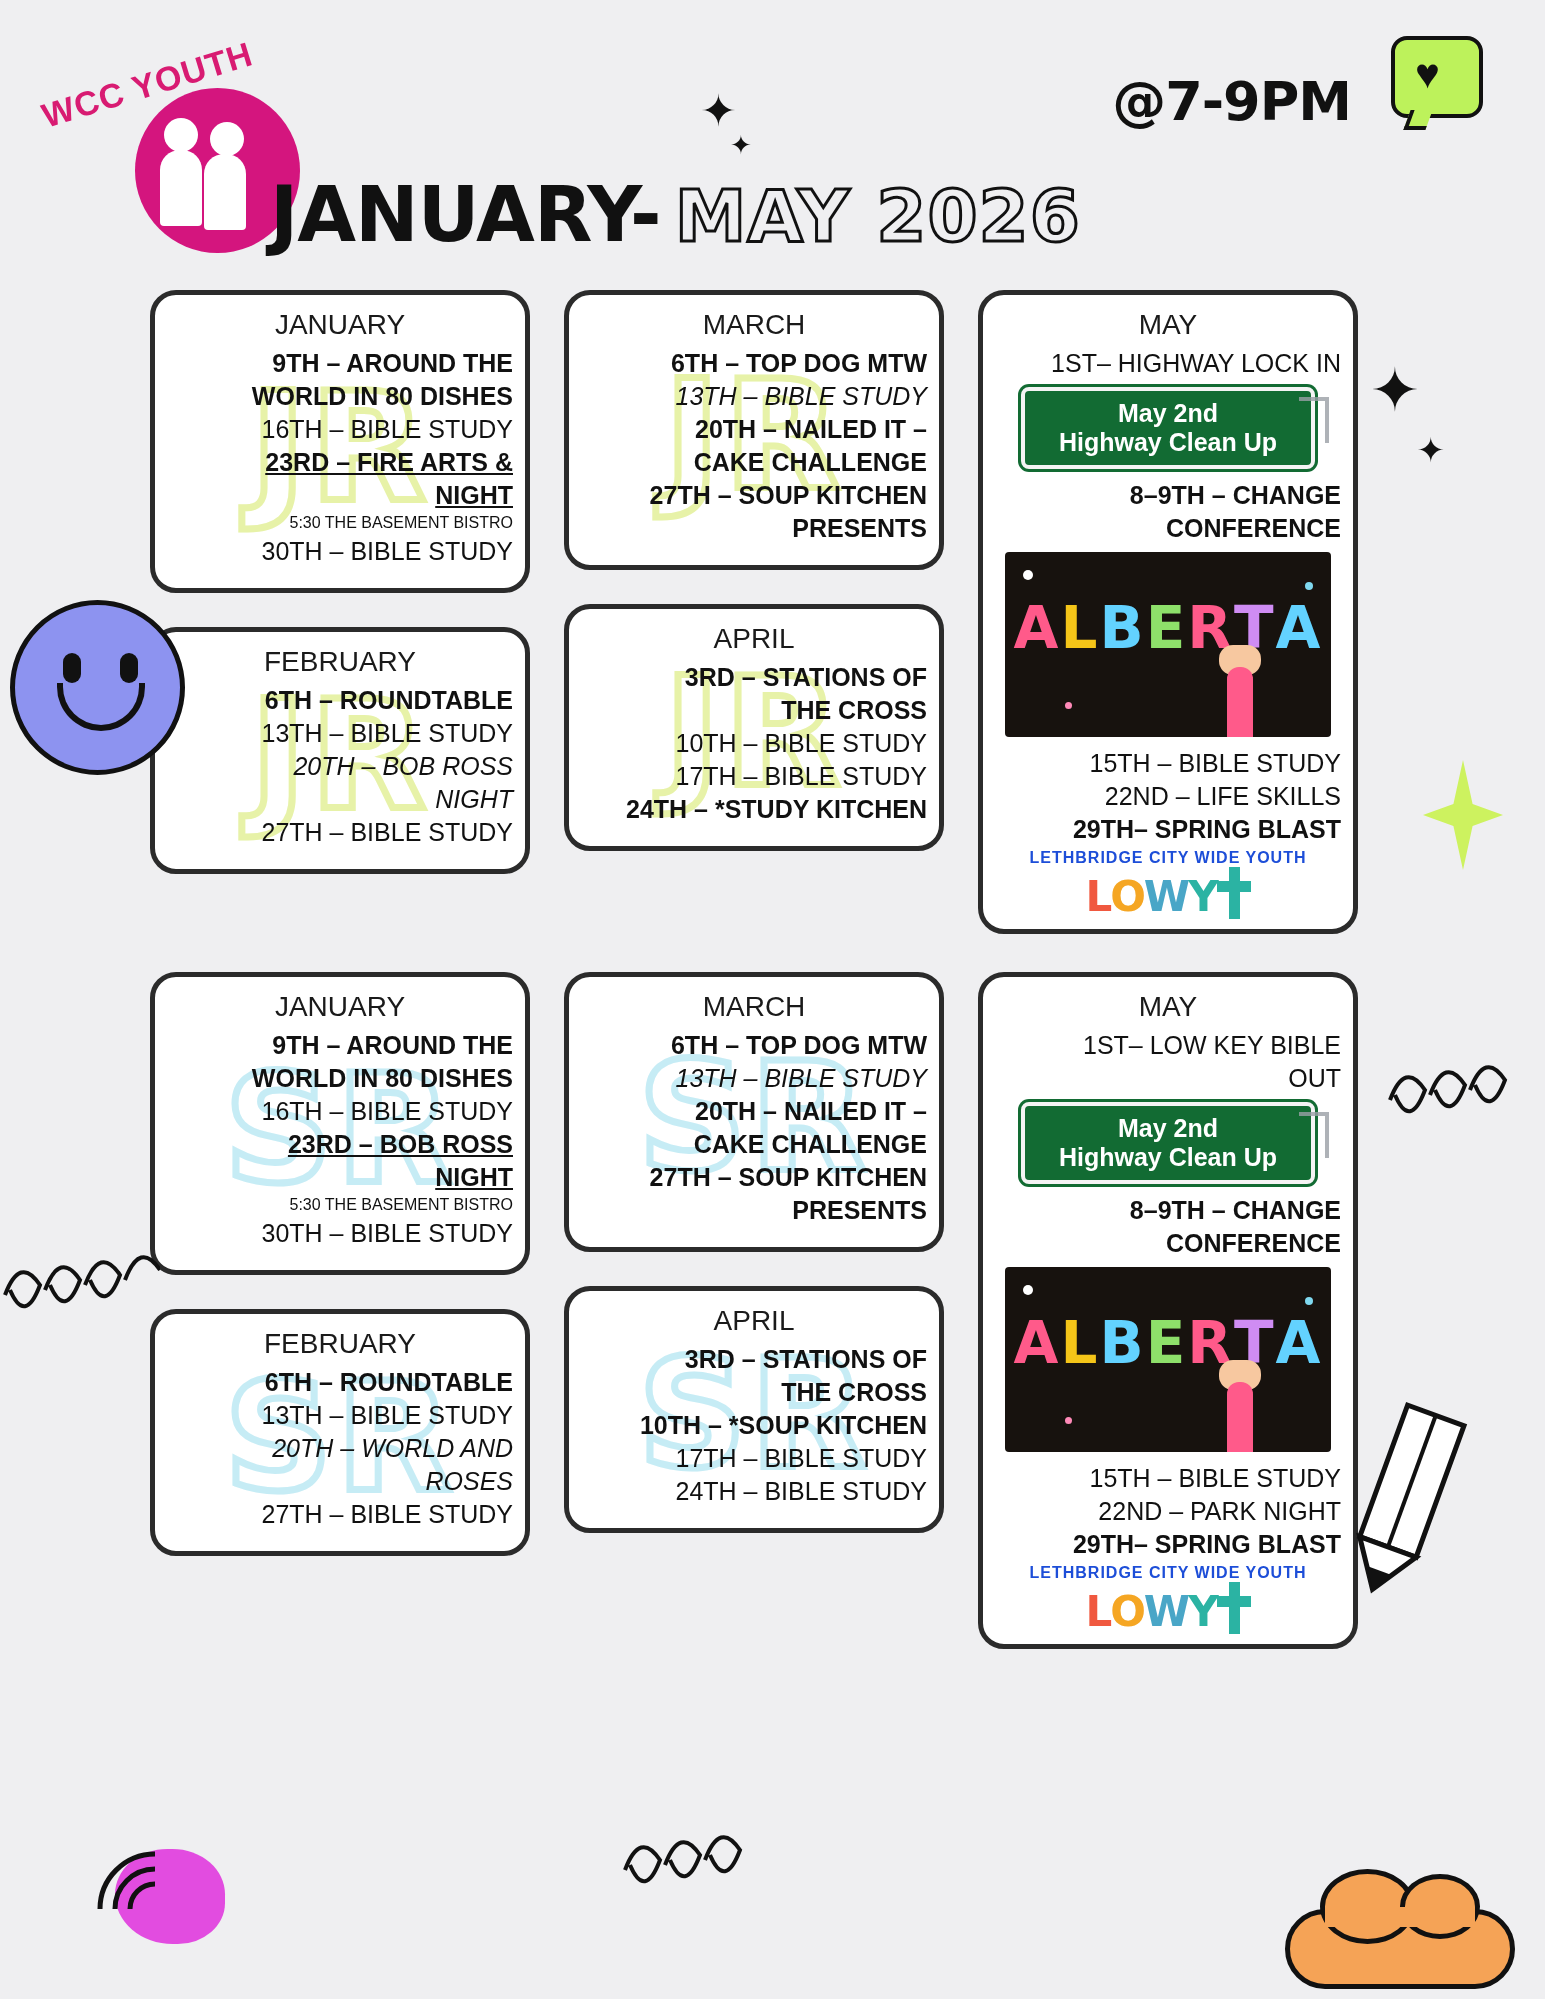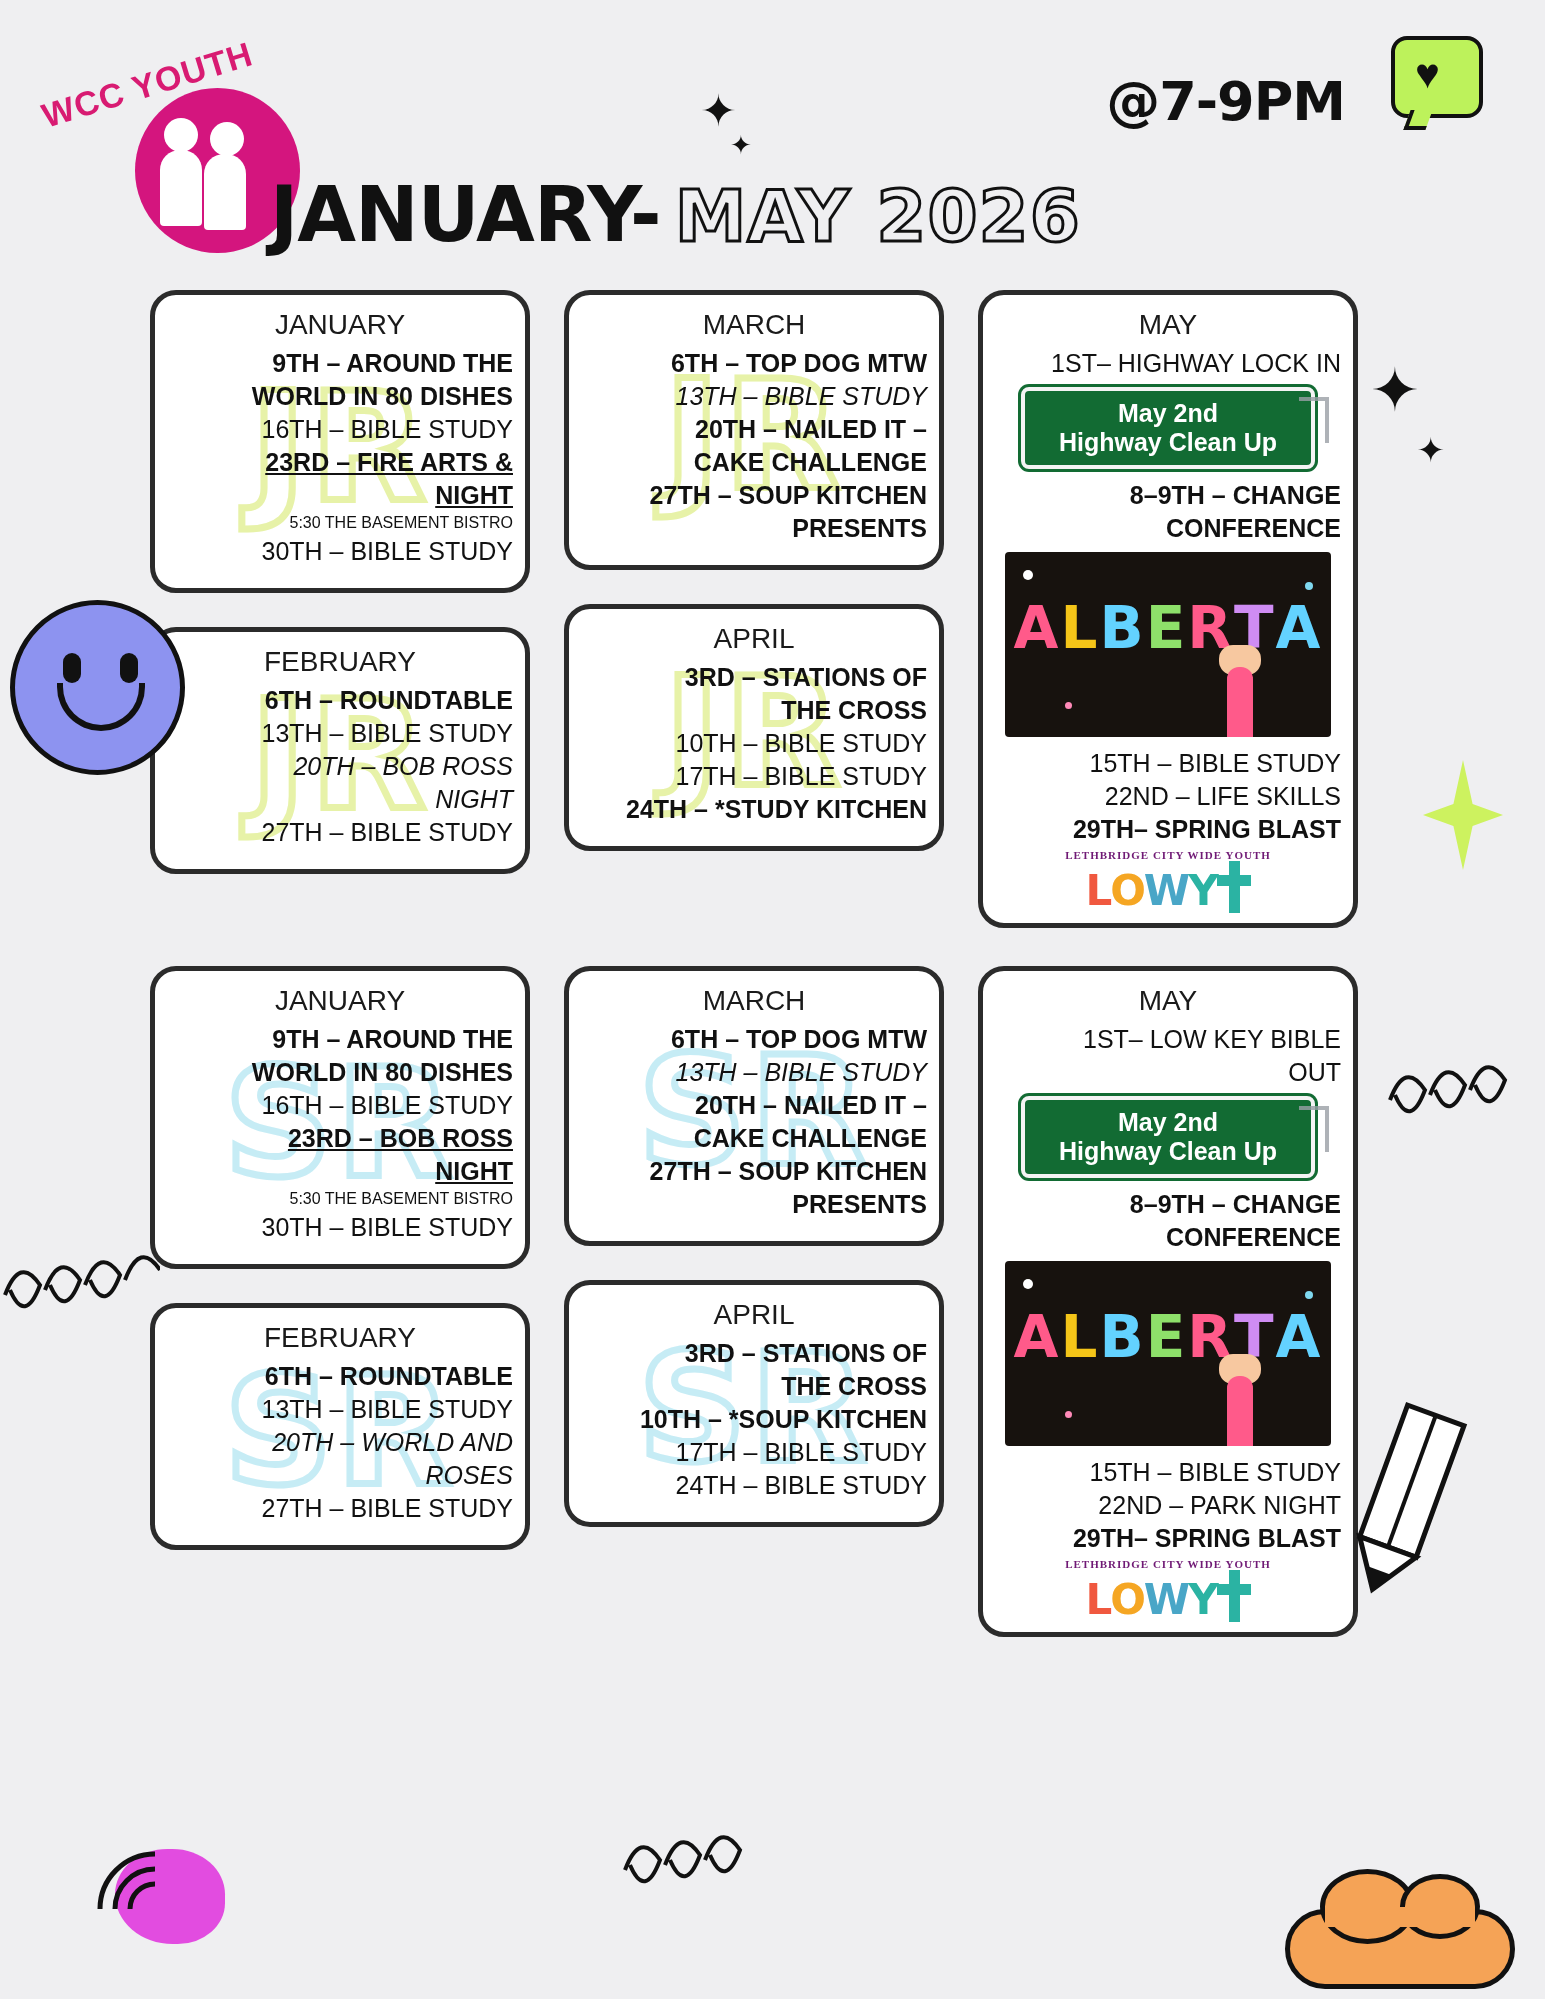--- a/index.html
+++ b/index.html
@@ -39,21 +39,21 @@
     position:absolute; left:118px; top:100px;
     width:120px; height:110px;
   }
   .fig {
     position:absolute; background:#ffffff;
   }
   .fig-head { width:34px; height:34px; border-radius:50%; }
   .fig-body { width:42px; height:76px; border-radius:20px 20px 4px 4px; }
 
   .time-badge {
-    position:absolute; right:200px; top:70px;
+    position:absolute; right:194px; top:70px;
     font-size:54px; font-weight:bold; letter-spacing:-1px;
     color:#111;
     font-family:"DejaVu Sans", sans-serif;
   }
   .heart-icon {
     position:absolute; right:55px; top:30px;
     width:105px; height:105px;
   }
   .heart-box {
     position:absolute; left:6px; top:6px;
@@ -191,21 +191,21 @@
     position:absolute; right:70px; bottom:62px;
     width:42px; height:30px;
     background:#f7c8a0;
     border-radius:14px;
   }
 
   .lowy {
     margin-top:6px; text-align:center; position:relative; z-index:3;
   }
   .lowy-sub {
-    font-size:11px; font-weight:bold; color:#701a75; letter-spacing:1px;font-family:Liberation Serif, serif;
+    font-size:16px; font-weight:bold; color:#1d4ed8; letter-spacing:1px;
   }
   .lowy-main {
     font-size:42px; font-weight:bold; letter-spacing:-2px;
     font-family:"DejaVu Sans", sans-serif;
     line-height:0.95;
   }
   .lowy-main span { display:inline-block; }
   .lowy-cross {
     display:inline-block; position:relative; width:34px; height:52px;
     vertical-align:-8px;

